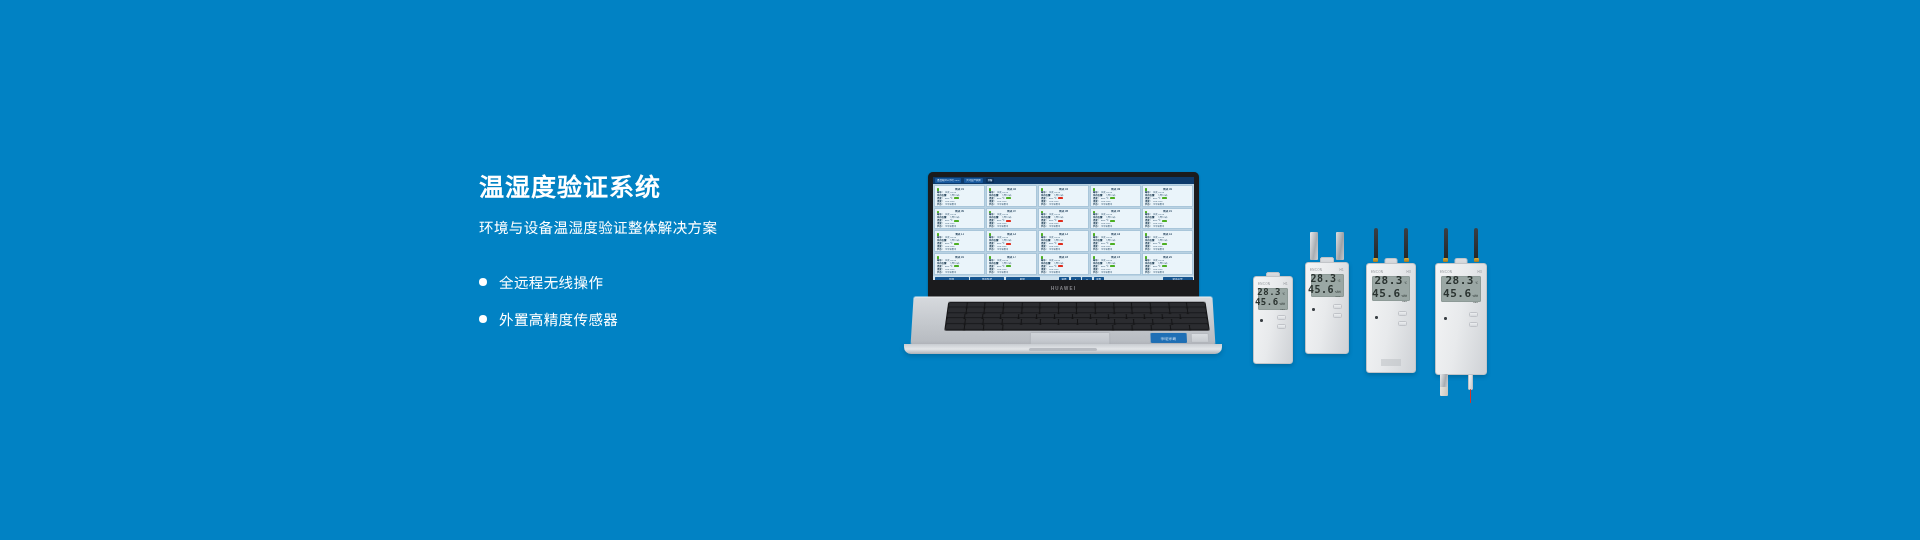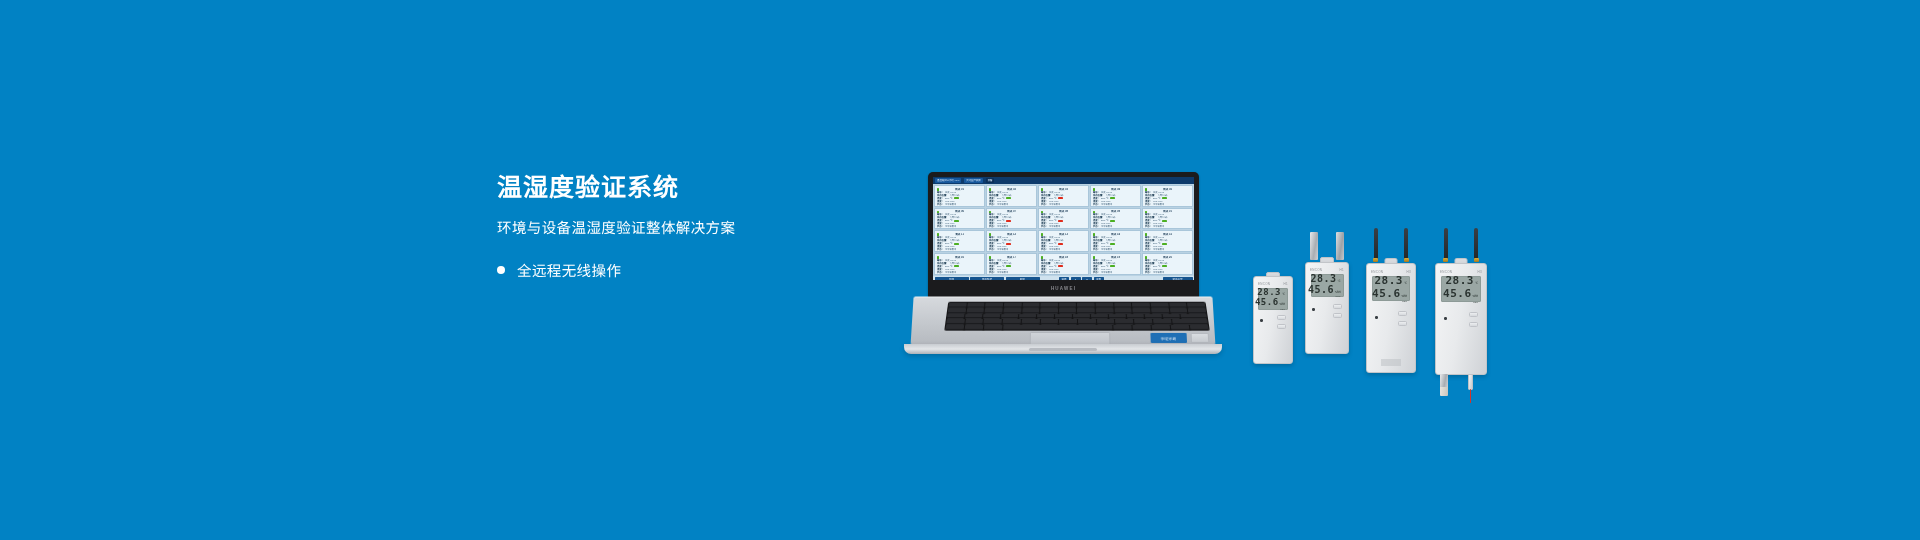--- a/index.html
+++ b/index.html
@@ -7,30 +7,30 @@
   html, body {
     width:1920px; height:540px; overflow:hidden;
     font-family:"Liberation Sans","DejaVu Sans",sans-serif;
   }
   #banner {
     position:relative; width:1920px; height:540px;
     background:#0182c4;
   }
 
   
-  .copy { position:absolute; left:497px; top:172px; width:360px; }
+  .copy { position:absolute; left:479px; top:172px; width:360px; }
   .headline {
     font-size:25px; font-weight:bold; color:#ffffff;
     letter-spacing:1px; line-height:1.2; white-space:nowrap;
   }
   .subhead {
     margin-top:14px; font-size:14.5px; color:#ffffff;
     letter-spacing:.4px; white-space:nowrap; font-weight:400;
   }
-  .features { margin-top:22px; list-style:none; }
+  .features { margin-top:34px; list-style:none; }
   .feature {
     display:flex; align-items:center;
     margin-bottom:16px; white-space:nowrap;
   }
   .dot {
     width:8px; height:8px; border-radius:50%;
     background:#ffffff; margin-right:12px; flex:0 0 auto;
   }
   .feature-label { font-size:14.5px; color:#ffffff; letter-spacing:.4px; }
 
@@ -244,20 +244,24 @@
 
 <div id="banner" style="background: rgb(1, 130, 196);">
 
   <div class="copy">
     <div class="headline">温湿度验证系统</div>
     <div class="subhead">环境与设备温湿度验证整体解决方案</div>
     <ul class="features">
       <li class="feature">
         <span class="dot"></span>
         <span class="feature-label">全远程无线操作</span>
+      </li>
+      <li class="feature">
+        <span class="dot"></span>
+        <span class="feature-label">外置高精度传感器</span>
       </li>
     </ul>
   </div>
 
   <div id="laptop">
 
     <div class="lid">
       <div class="screen">
 
         <div class="screen-topbar">

